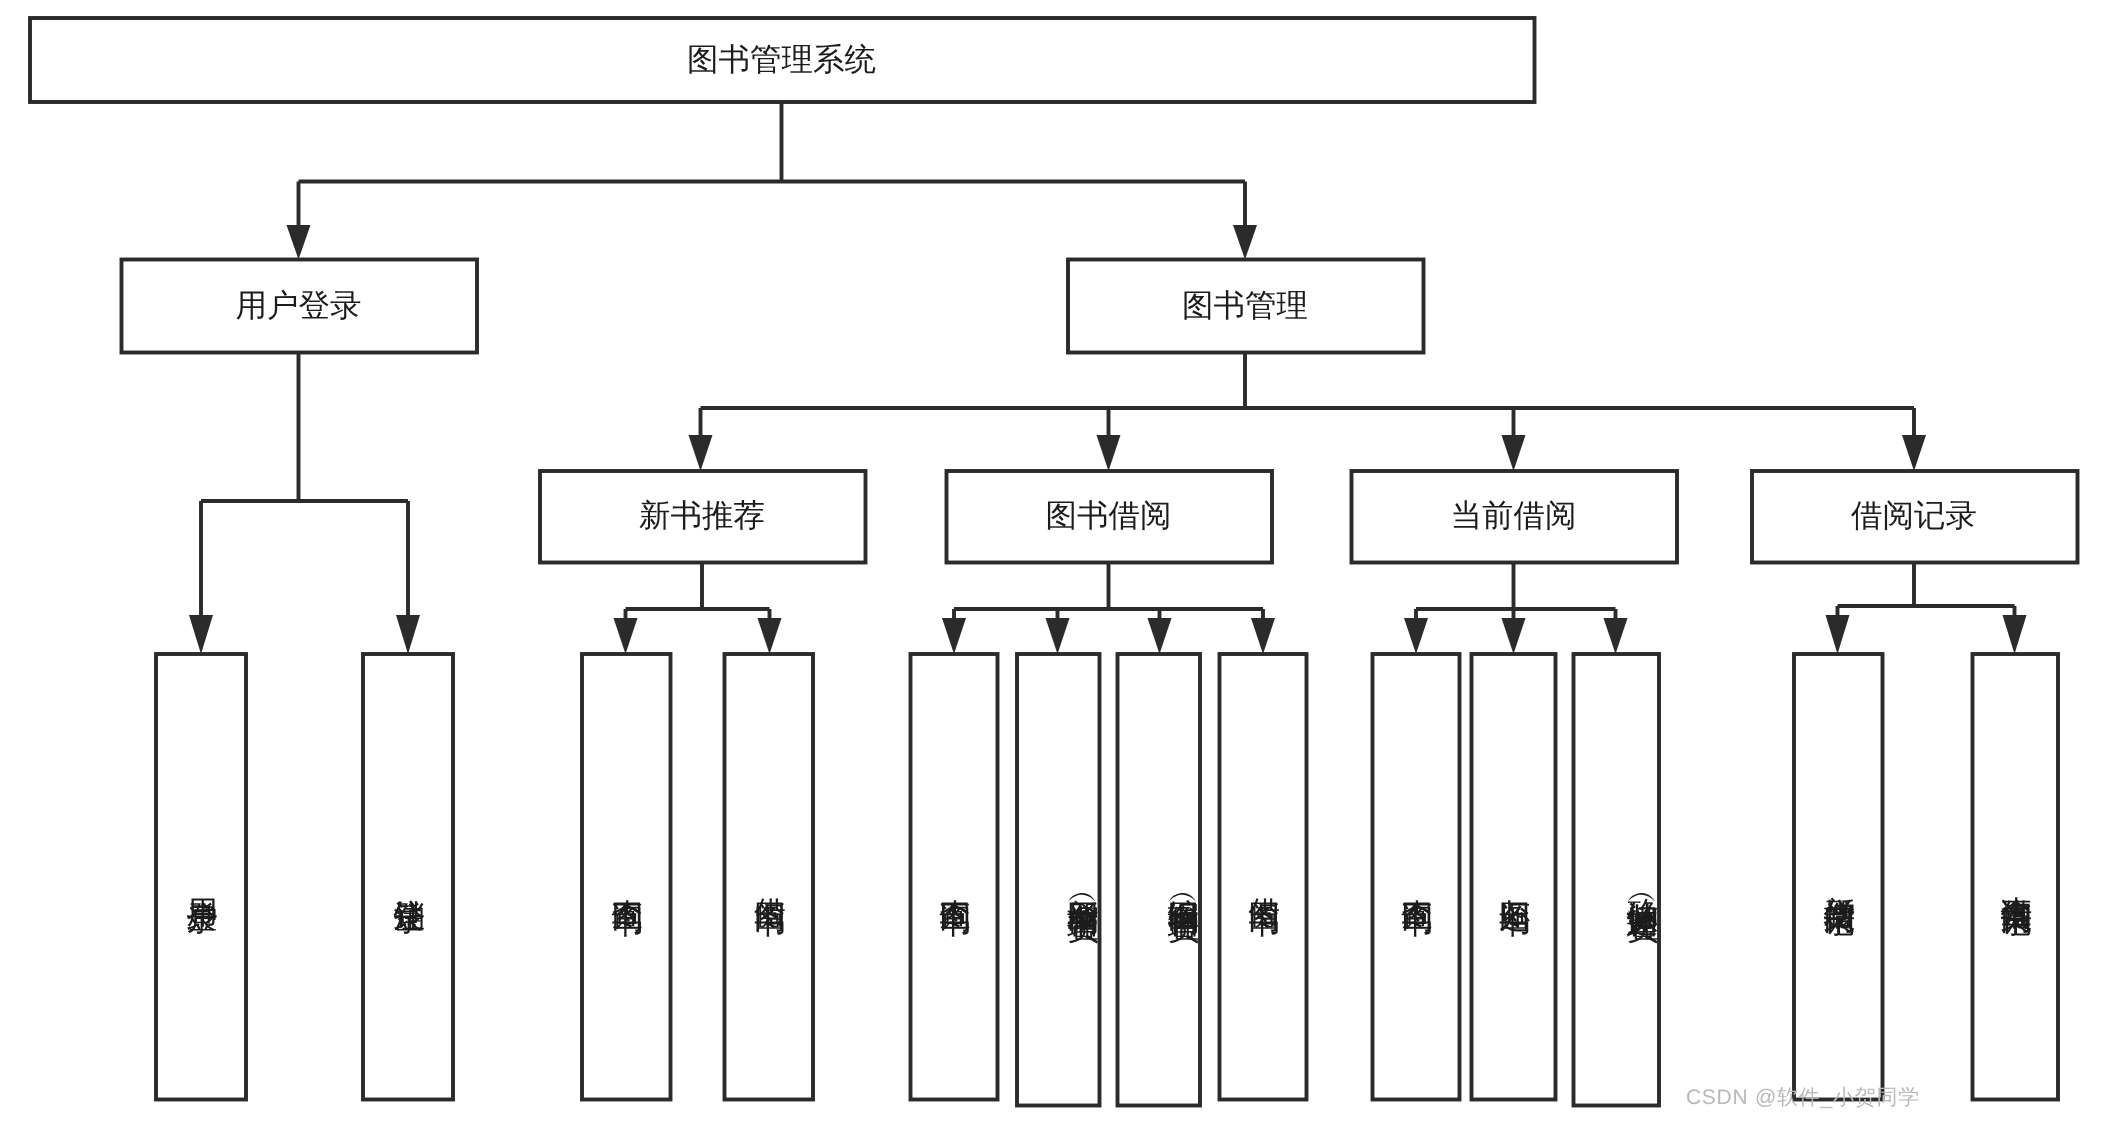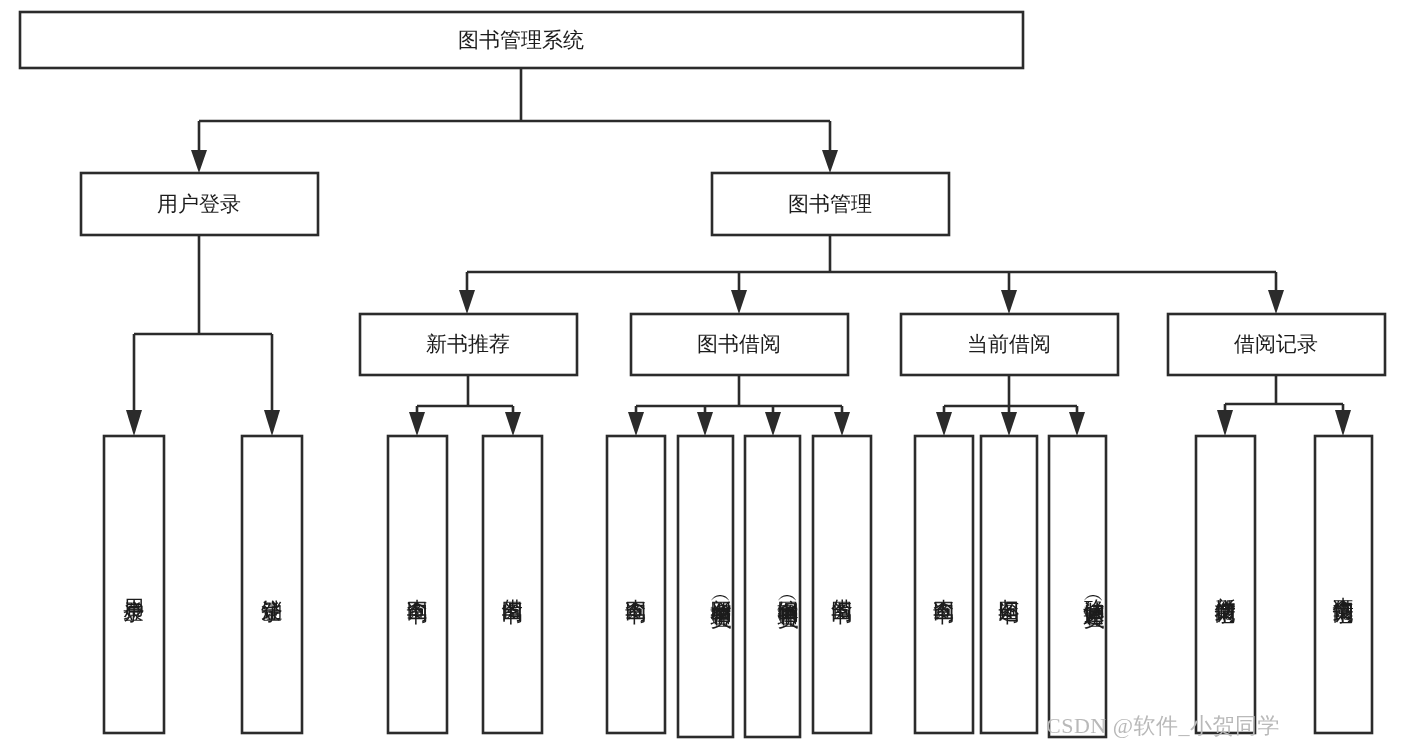--- a/index.html
+++ b/index.html
@@ -60,22 +60,22 @@
     color: #1c1c1c;
     letter-spacing: 1.5px;
     white-space: nowrap;
     text-align: center;
     pointer-events: none;
   }
   .watermark {
     position: absolute;
     right: 14px;
     bottom: 6px;
-    font-family: Liberation Serif, serif;
-    font-size: 22px;
+    font-family: Liberation Sans, sans-serif;
+    font-size: 14px;
     color: #b9b9b9;
     letter-spacing: 0.5px;
     white-space: nowrap;
   }
 </style>
 </head>
 <body>
 
 <div id="diagram-root">
 

